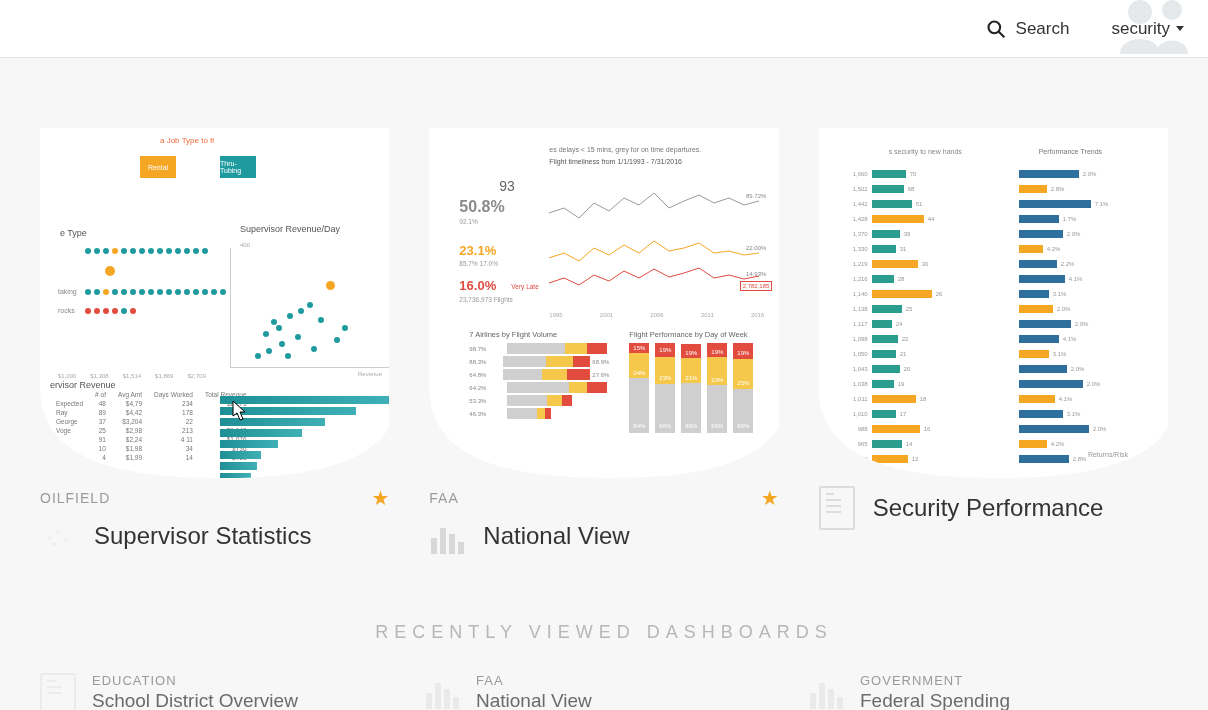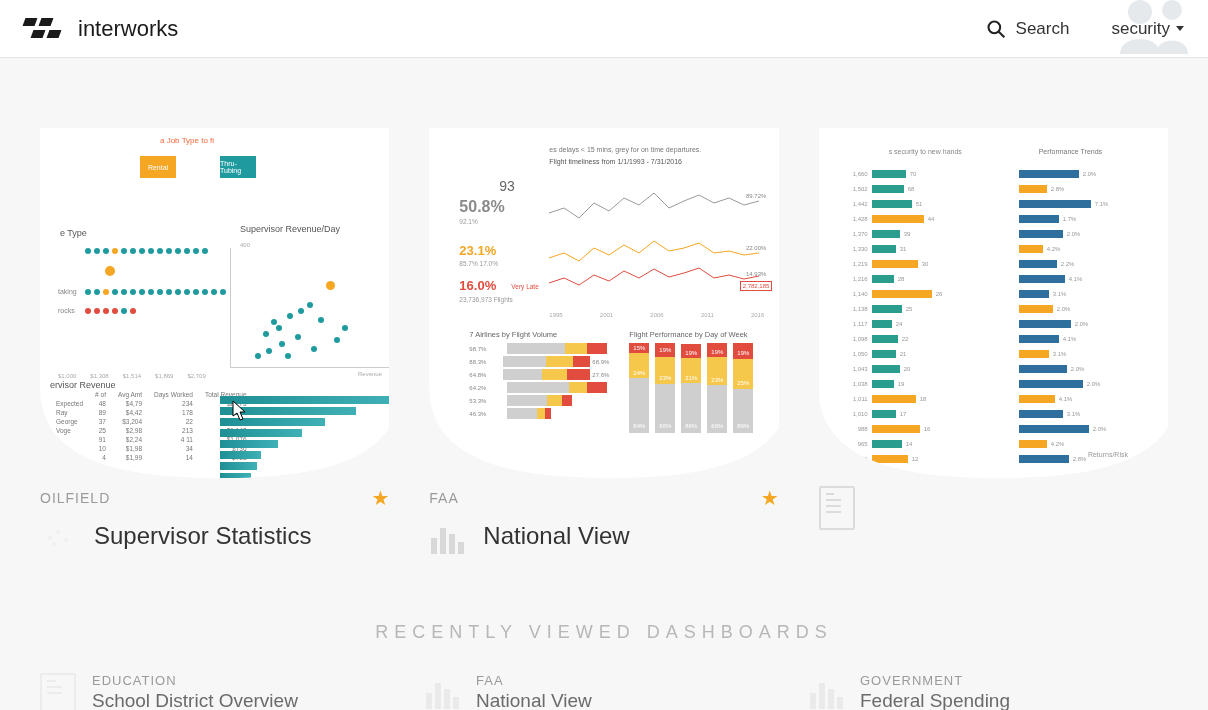--- a/index.html
+++ b/index.html
@@ -115,29 +115,20 @@
   .recent-item{display:flex;gap:16px;align-items:flex-start;width:360px;}
   .recent-item .cat{font-size:13px;color:#9a9a9a;letter-spacing:1px;}
   .recent-item .ttl{font-size:19px;color:#6b6b6b;margin-top:2px;}
   .cursor{position:absolute;left:232px;top:400px;pointer-events:none;z-index:50;}
   .cursor svg{width:18px;height:22px;}
 </style>
 </head>
 <body>
 
 <div class="topnav">
-  <div class="logo">
-    <div class="logo-mark">
-        <span></span>
-        <span></span>
-        <span></span>
-        <span></span>
-      </div>
-    <div class="logo-text">interworks</div>
-  </div>
   <div class="nav-right">
     <div class="search">
       <svg viewBox="0 0 24 24" fill="none" stroke="#222" stroke-width="2.5">
           <circle cx="10" cy="10" r="7"></circle>
           <line x1="15" y1="15" x2="22" y2="22"></line>
         </svg>
       <span>Search</span>
     </div>
     <div class="userbtn">
       <span>security</span>
@@ -662,20 +653,21 @@
         </div>
       <div style="position:absolute;bottom:20px;right:40px;font-size:7px;color:#999;">Returns/Risk</div>
     </div>
     <div class="card-title">
       <div class="doc-icon">
           <span></span>
           <span></span>
           <span></span>
           <span></span>
         </div>
+      <h2>Security Performance</h2>
     </div>
   </div>
 
 </div>
 
 <h3 class="recent-hdr">RECENTLY VIEWED DASHBOARDS</h3>
 <div class="recent-row">
   <div class="recent-item">
     <div class="doc-icon" style="opacity:.4;">
         <span></span>

